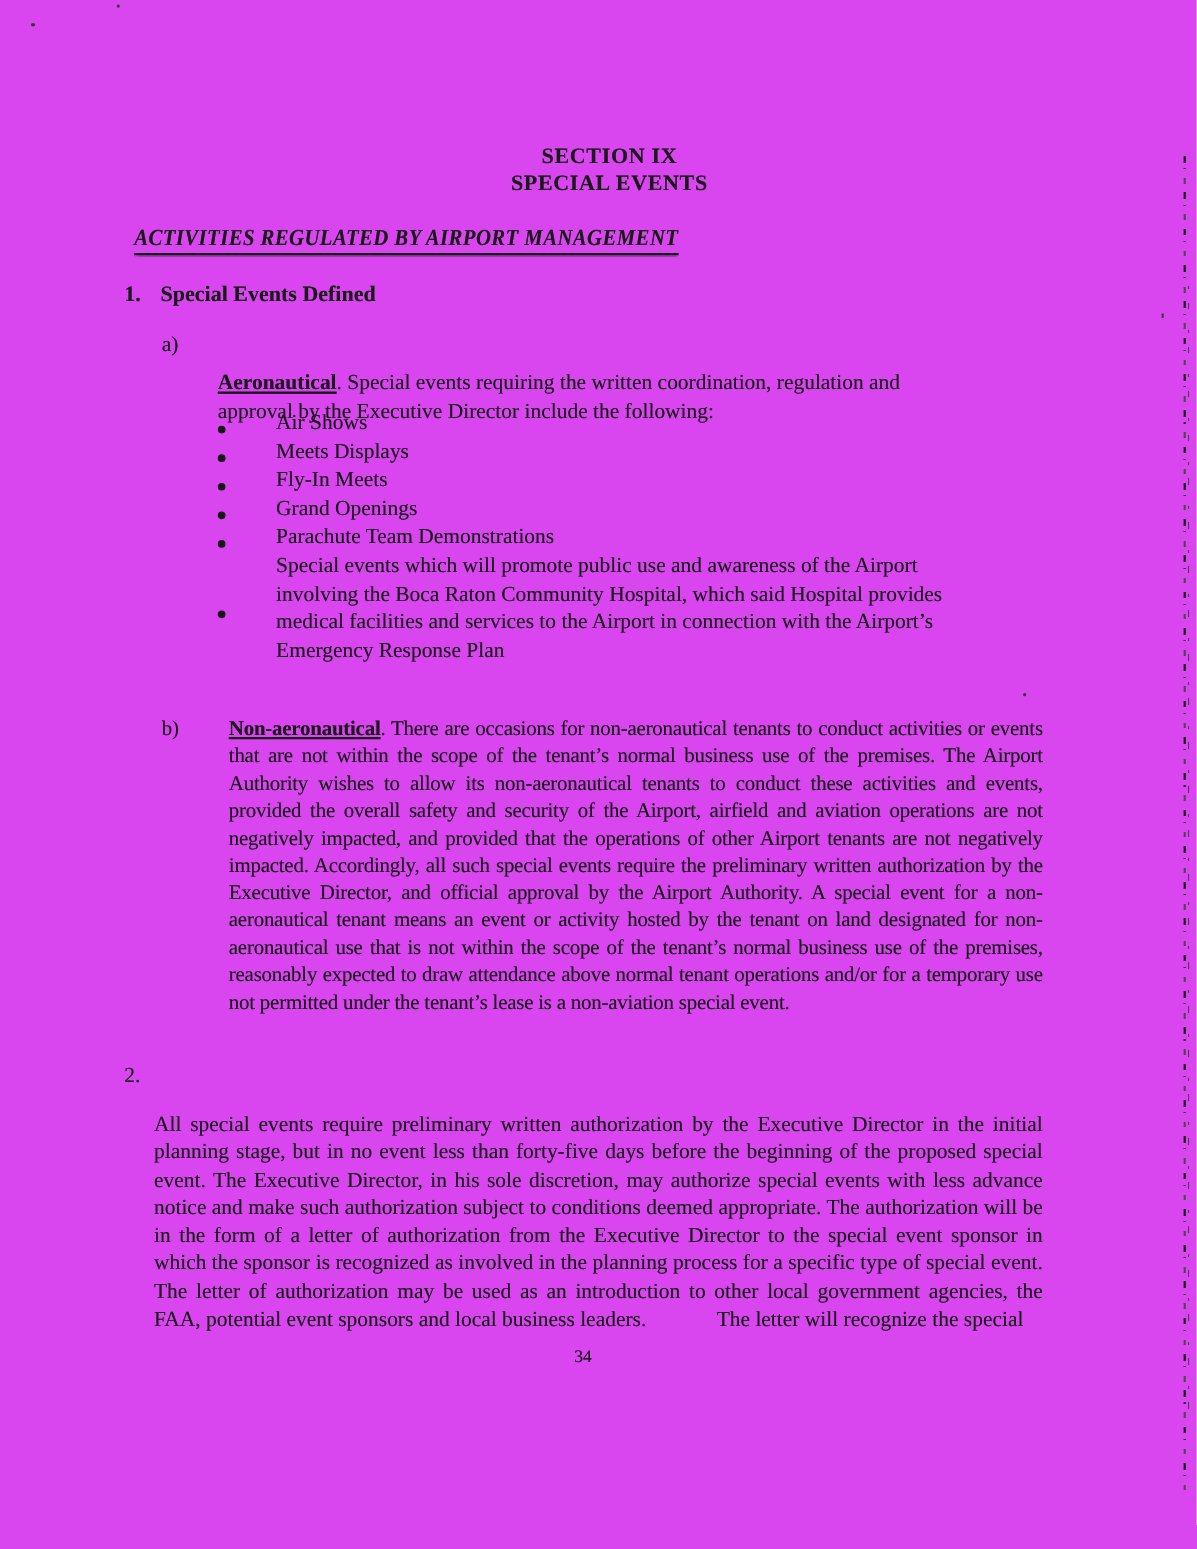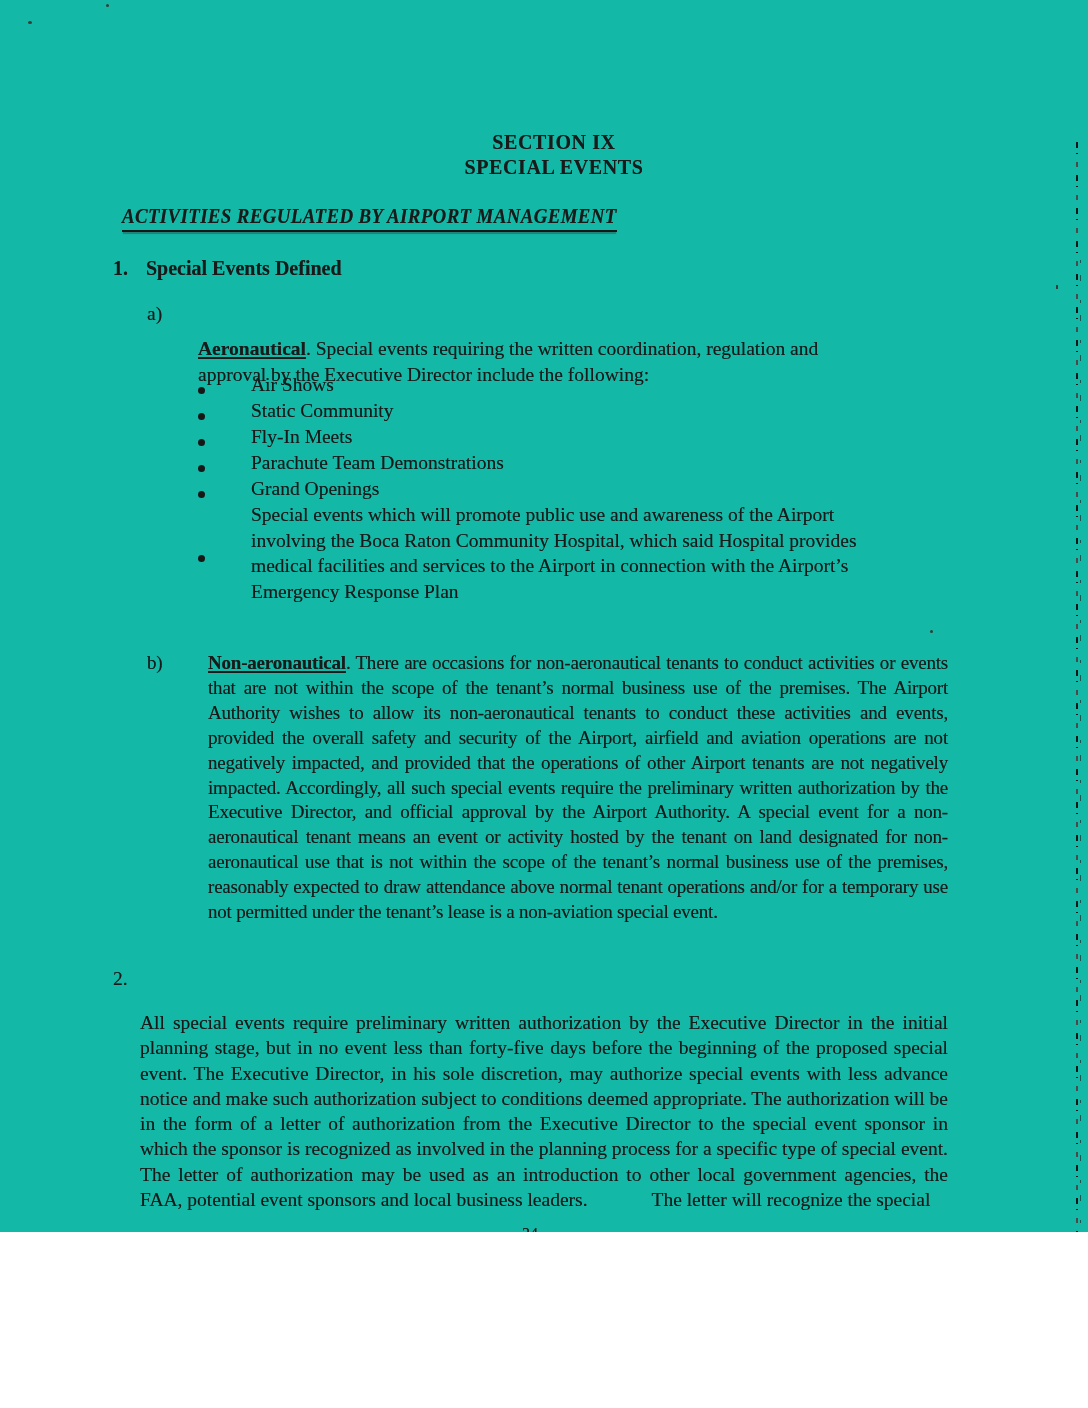--- a/index.html
+++ b/index.html
@@ -1,17 +1,17 @@
 <!DOCTYPE html>
 <html><head>
 <meta charset="utf-8">
 <style>
   html,body { margin:0; padding:0; background:#ffffff; }
   .page {
-    position:relative; width:1088px; height:1232px; background:#14b8a6;
+    position:relative; width:1088px; height:1408px; background:#d946ef;
     font-family:"Liberation Serif", serif; color:#1a1a1a; overflow:hidden;
     text-shadow:0 0 0.5px rgba(25,25,25,0.55);
   }
   .title-block {
     position:absolute; top:130px; left:10px; width:1088px; text-align:center;
     font-weight:bold; font-size:20px; line-height:25px; letter-spacing:0.6px;
   }
   .main-heading {
     position:absolute; top:204px; left:122px;
     font-size:21px; font-weight:bold; font-style:italic; letter-spacing:0.4px;
@@ -90,33 +90,33 @@
     <div class="content"><span class="lead-word">Aeronautical</span><span>. Special events requiring the written coordination, regulation and approval by the Executive Director include the following:</span></div>
   </div>
 
   <div class="bullets">
     <div class="bullet-row">
       <span class="dot"></span>
       <span class="bullet-label">Air Shows</span>
     </div>
     <div class="bullet-row">
       <span class="dot"></span>
-      <span class="bullet-label">Static Community</span>
+      <span class="bullet-label">Meets Displays</span>
     </div>
     <div class="bullet-row">
       <span class="dot"></span>
       <span class="bullet-label">Fly-In Meets</span>
     </div>
     <div class="bullet-row">
       <span class="dot"></span>
-      <span class="bullet-label">Parachute Team Demonstrations</span>
+      <span class="bullet-label">Grand Openings</span>
     </div>
     <div class="bullet-row">
       <span class="dot"></span>
-      <span class="bullet-label">Grand Openings</span>
+      <span class="bullet-label">Parachute Team Demonstrations</span>
     </div>
     <div class="bullet-row wide">
       <span class="dot"></span>
       <span class="bullet-label">Special events which will promote public use and awareness of the Airport involving the Boca Raton Community Hospital, which said Hospital provides medical facilities and services to the Airport in connection with the Airport’s Emergency Response Plan</span>
     </div>
   </div>
 
   <div class="sub-b">
     <span class="sub-label">b)</span>
     <div class="content"><span class="lead-word">Non-aeronautical</span><span>. There are occasions for non-aeronautical tenants to conduct activities or events that are not within the scope of the tenant’s normal business use of the premises. The Airport Authority wishes to allow its non-aeronautical tenants to conduct these activities and events, provided the overall safety and security of the Airport, airfield and aviation operations are not negatively impacted, and provided that the operations of other Airport tenants are not negatively impacted. Accordingly, all such special events require the preliminary written authorization by the Executive Director, and official approval by the Airport Authority. A special event for a non- aeronautical tenant means an event or activity hosted by the tenant on land designated for non-aeronautical use that is not within the scope of the tenant’s normal business use of the premises, reasonably expected to draw attendance above normal tenant operations and/or for a temporary use not permitted under the tenant’s lease is a non-aviation special event.</span></div>

